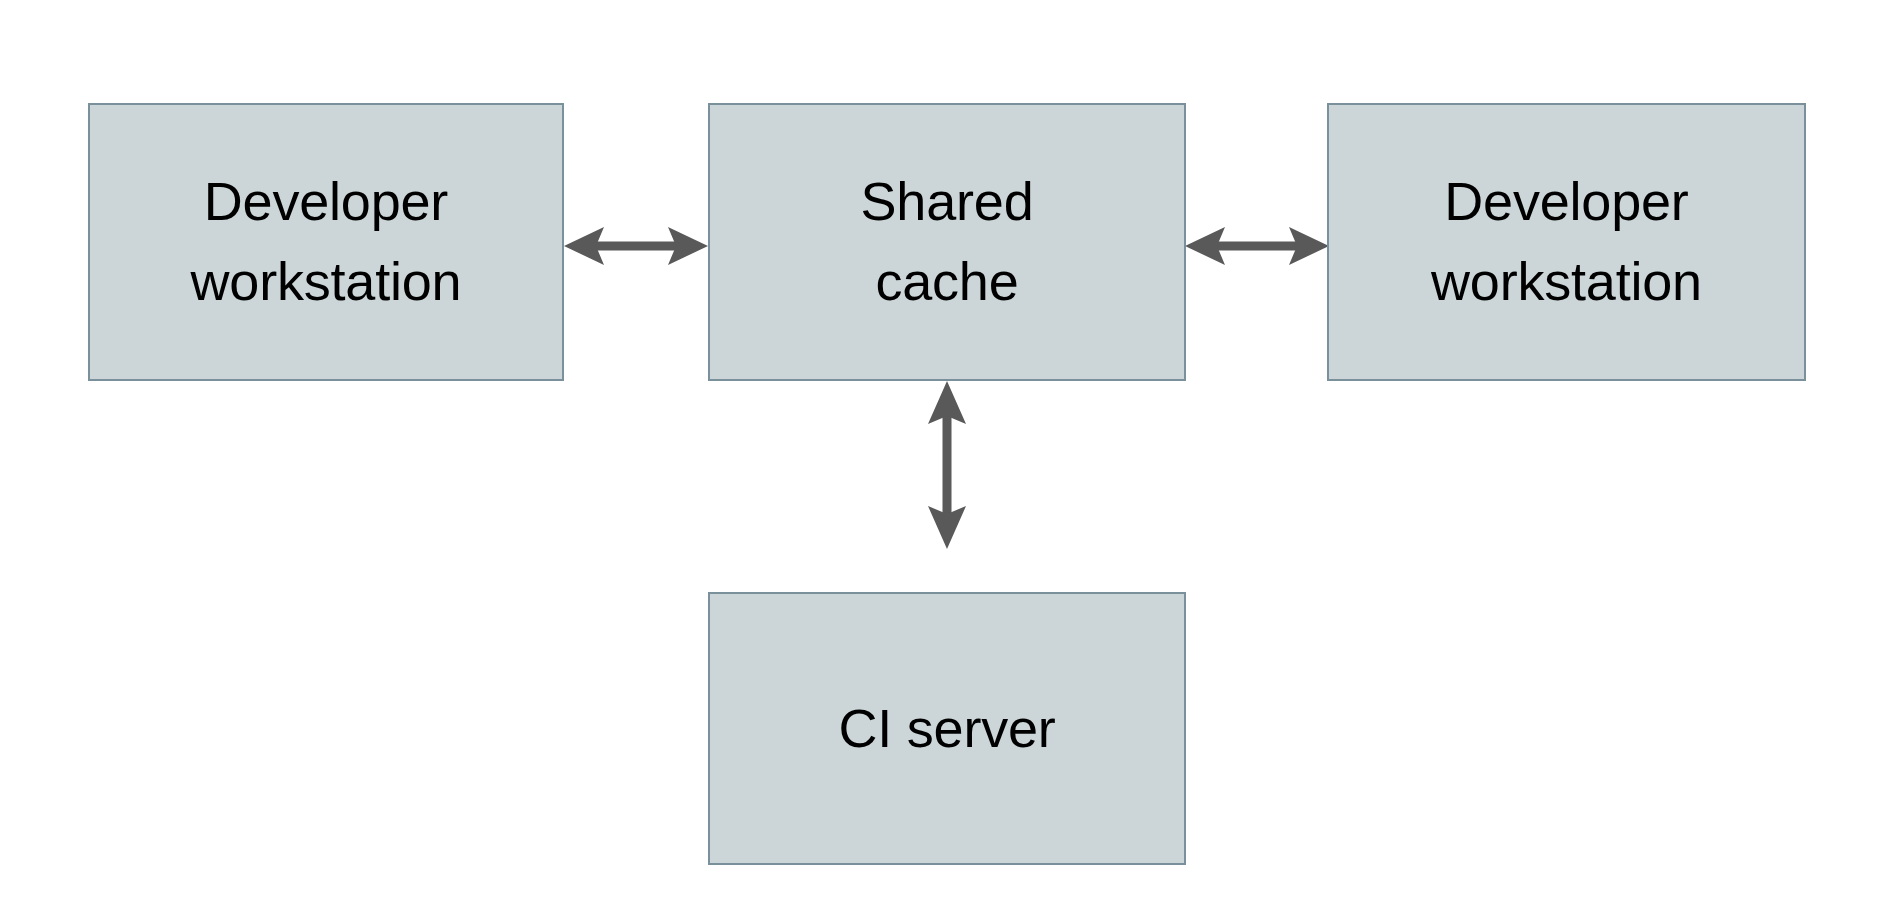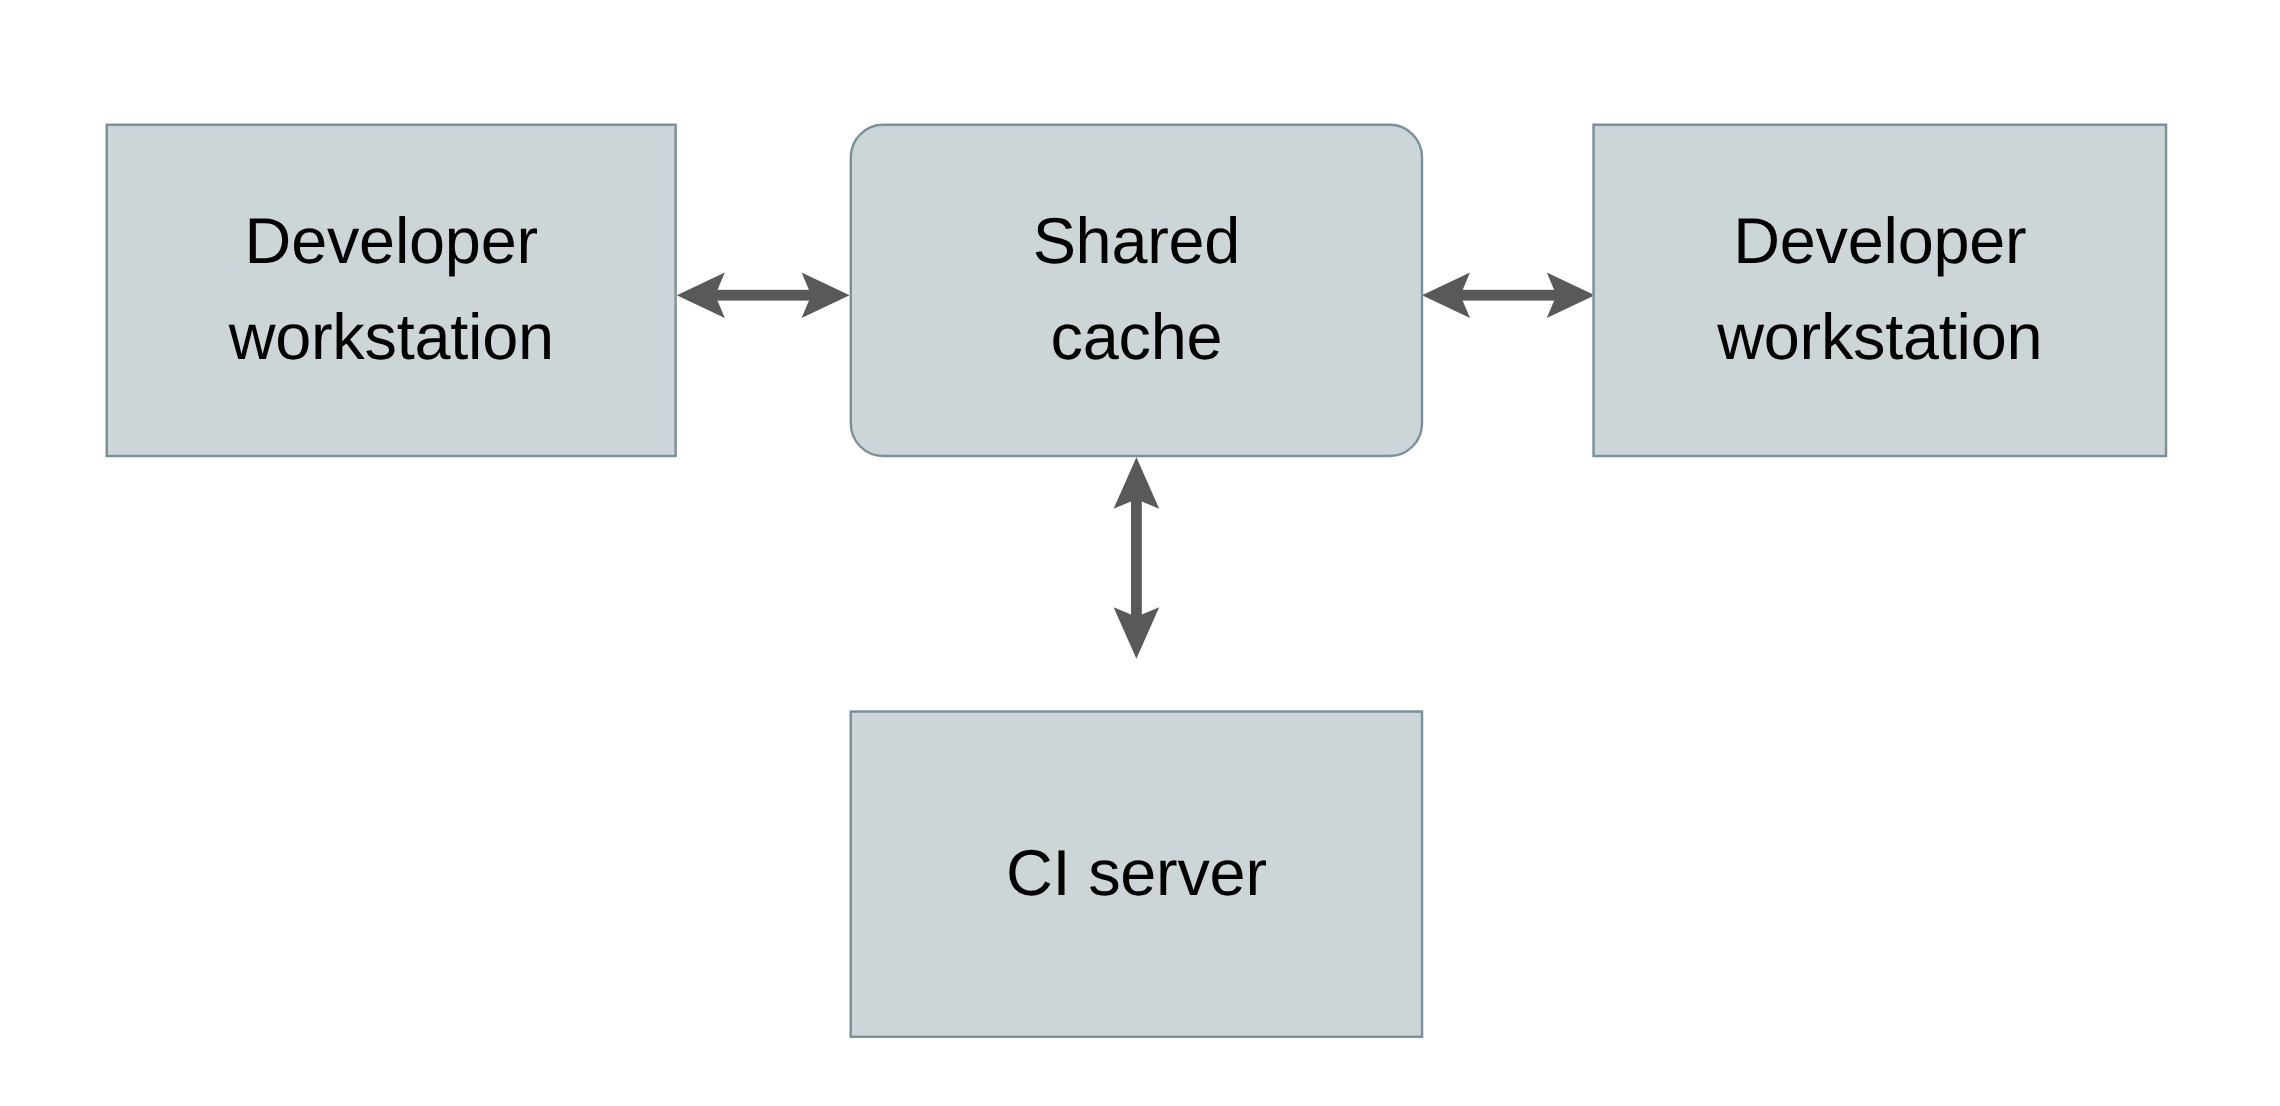--- a/index.html
+++ b/index.html
@@ -71,21 +71,21 @@
       <path d="M 31 3 L 50 46 L 31 38 L 12 46 Z"></path>
       <path d="M 31 171 L 50 128 L 31 136 L 12 128 Z"></path>
     </g>
   </svg>
 
   <div class="node" style="left:88px; top:103px; width:476px; height:278px;">
     <span class="node-label">Developer
 workstation</span>
   </div>
 
-  <div class="node" style="left:708px; top:103px; width:478px; height:278px;border-radius:28px;">
+  <div class="node" style="left:708px; top:103px; width:478px; height:278px;">
     <span class="node-label">Shared
 cache</span>
   </div>
 
   <div class="node" style="left:1327px; top:103px; width:479px; height:278px;">
     <span class="node-label">Developer
 workstation</span>
   </div>
 
   <div class="node" style="left:708px; top:548px; width:478px; height:273px;margin-top:44px;">

